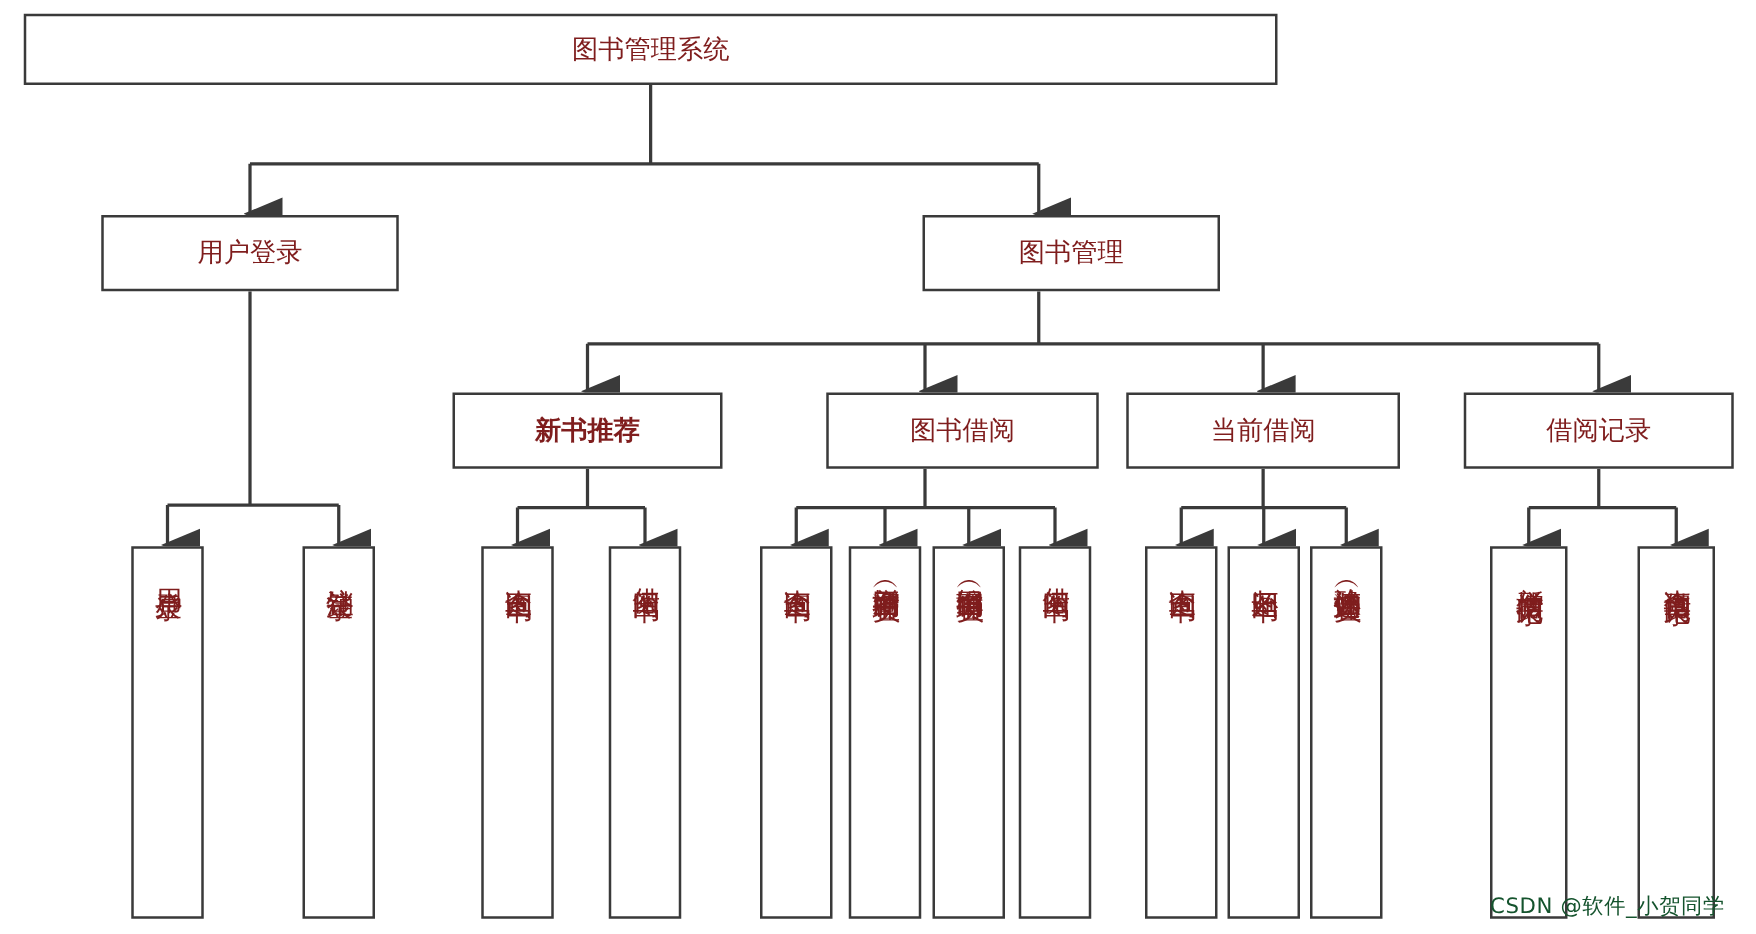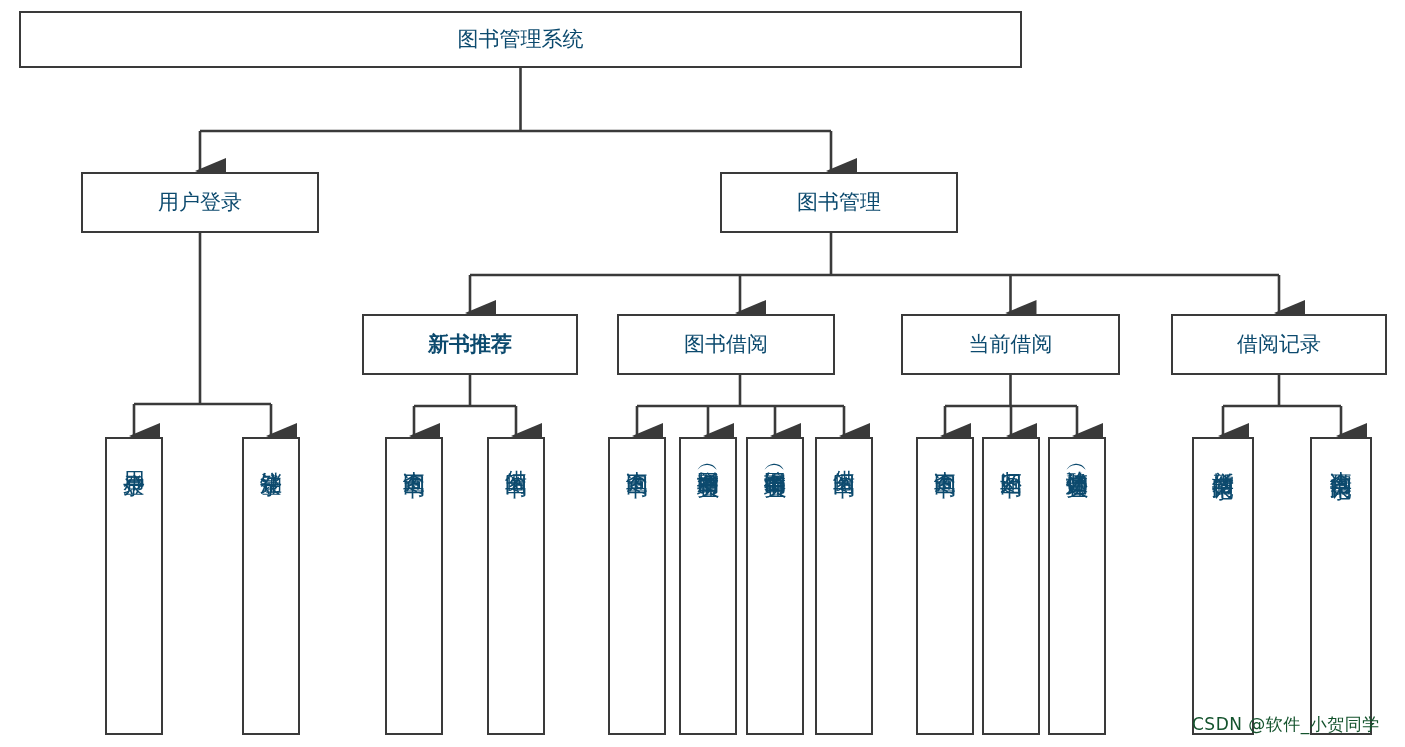--- a/index.html
+++ b/index.html
@@ -30,21 +30,21 @@
     position: absolute;
     box-sizing: border-box;
     background: #ffffff;
     border: 2px solid #3a3a3a;
     display: flex;
     align-items: center;
     justify-content: center;
     color: #333333;
   }
   .node-label {
-    color: #0c4a6e;
+    color: #7f1d1d;
     line-height: 1.18;
     text-align: right;
     white-space: nowrap;
   }
   .node.horiz .node-label {
     font-size: 21px;
   }
   .node.vert {
     align-items: flex-start;
     justify-content: center;
@@ -120,28 +120,28 @@
       </g>
   </svg>
 
   <div class="node horiz" style="left: 19px; top: 11px; width: 1003px; height: 57px;">
     <span class="node-label">图书管理系统</span>
   </div>
 
   <div class="node horiz" style="left: 81px; top: 172px; width: 238px; height: 61px;">
     <span class="node-label">用户登录</span>
   </div>
-  <div class="node horiz" style="left: 720px; top: 172px; width: 238px; height: 61px;">
+  <div class="node horiz" style="left: 738px; top: 172px; width: 238px; height: 61px;">
     <span class="node-label">图书管理</span>
   </div>
 
   <div class="node horiz" style="left: 362px; top: 314px; width: 216px; height: 61px; font-weight: bold;">
     <span class="node-label">新书推荐</span>
   </div>
-  <div class="node horiz" style="left: 617px; top: 314px; width: 218px; height: 61px;">
+  <div class="node horiz" style="left: 661px; top: 314px; width: 218px; height: 61px;">
     <span class="node-label">图书借阅</span>
   </div>
   <div class="node horiz" style="left: 1171px; top: 314px; width: 216px; height: 61px;">
     <span class="node-label">借阅记录</span>
   </div>
   <div class="node horiz" style="left: 901px; top: 314px; width: 219px; height: 61px;">
     <span class="node-label">当前借阅</span>
   </div>
 
   <div class="node vert" style="left: 105px; top: 437px; width: 58px; height: 298px;">

